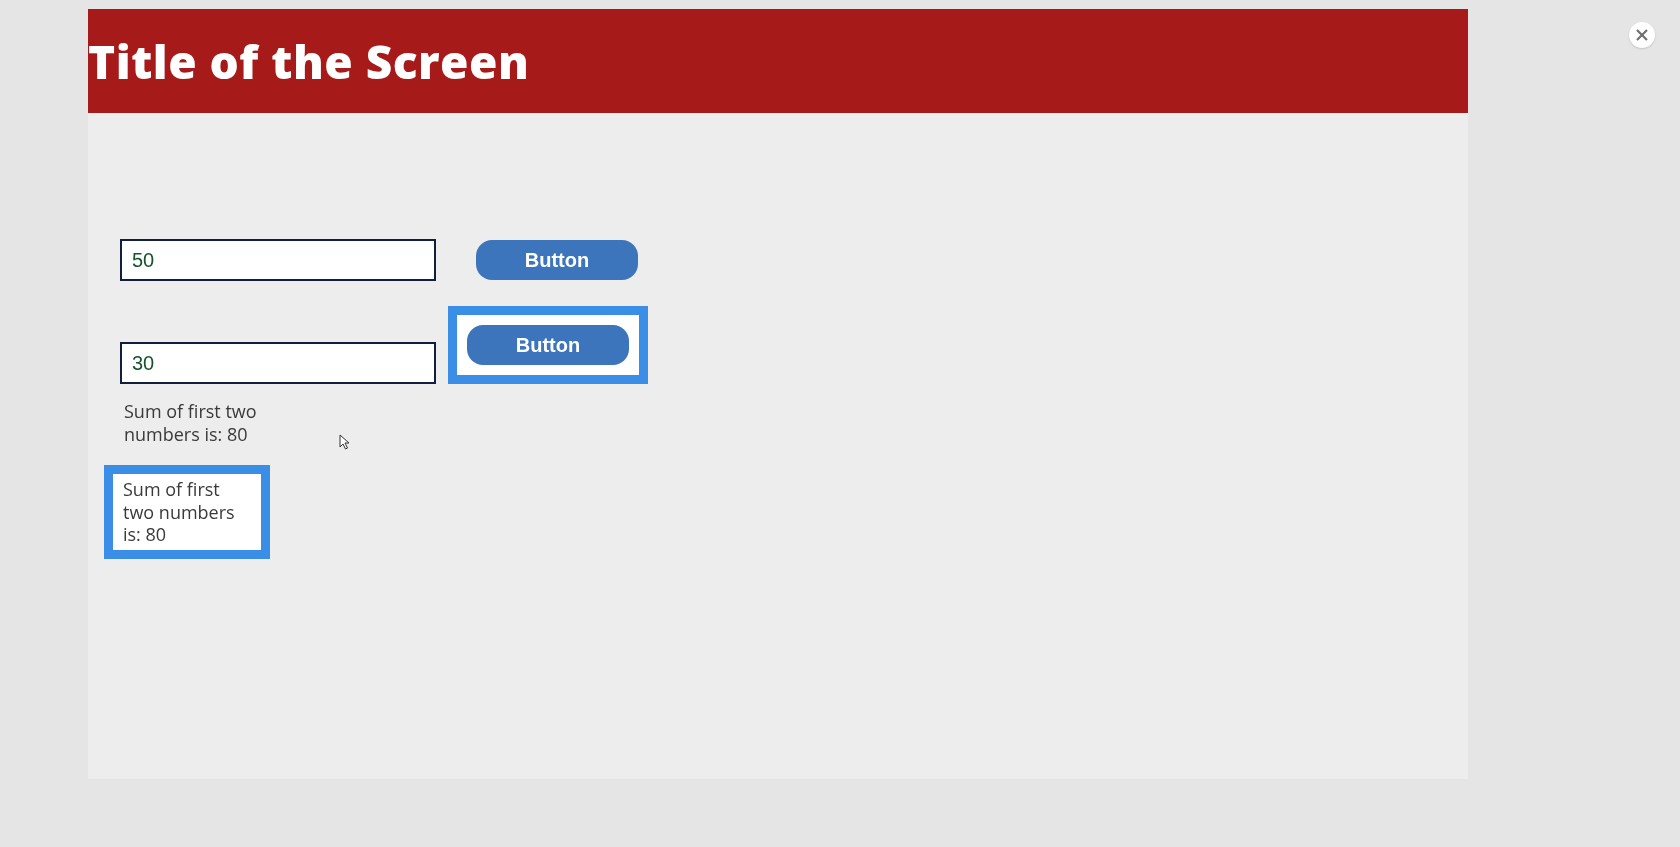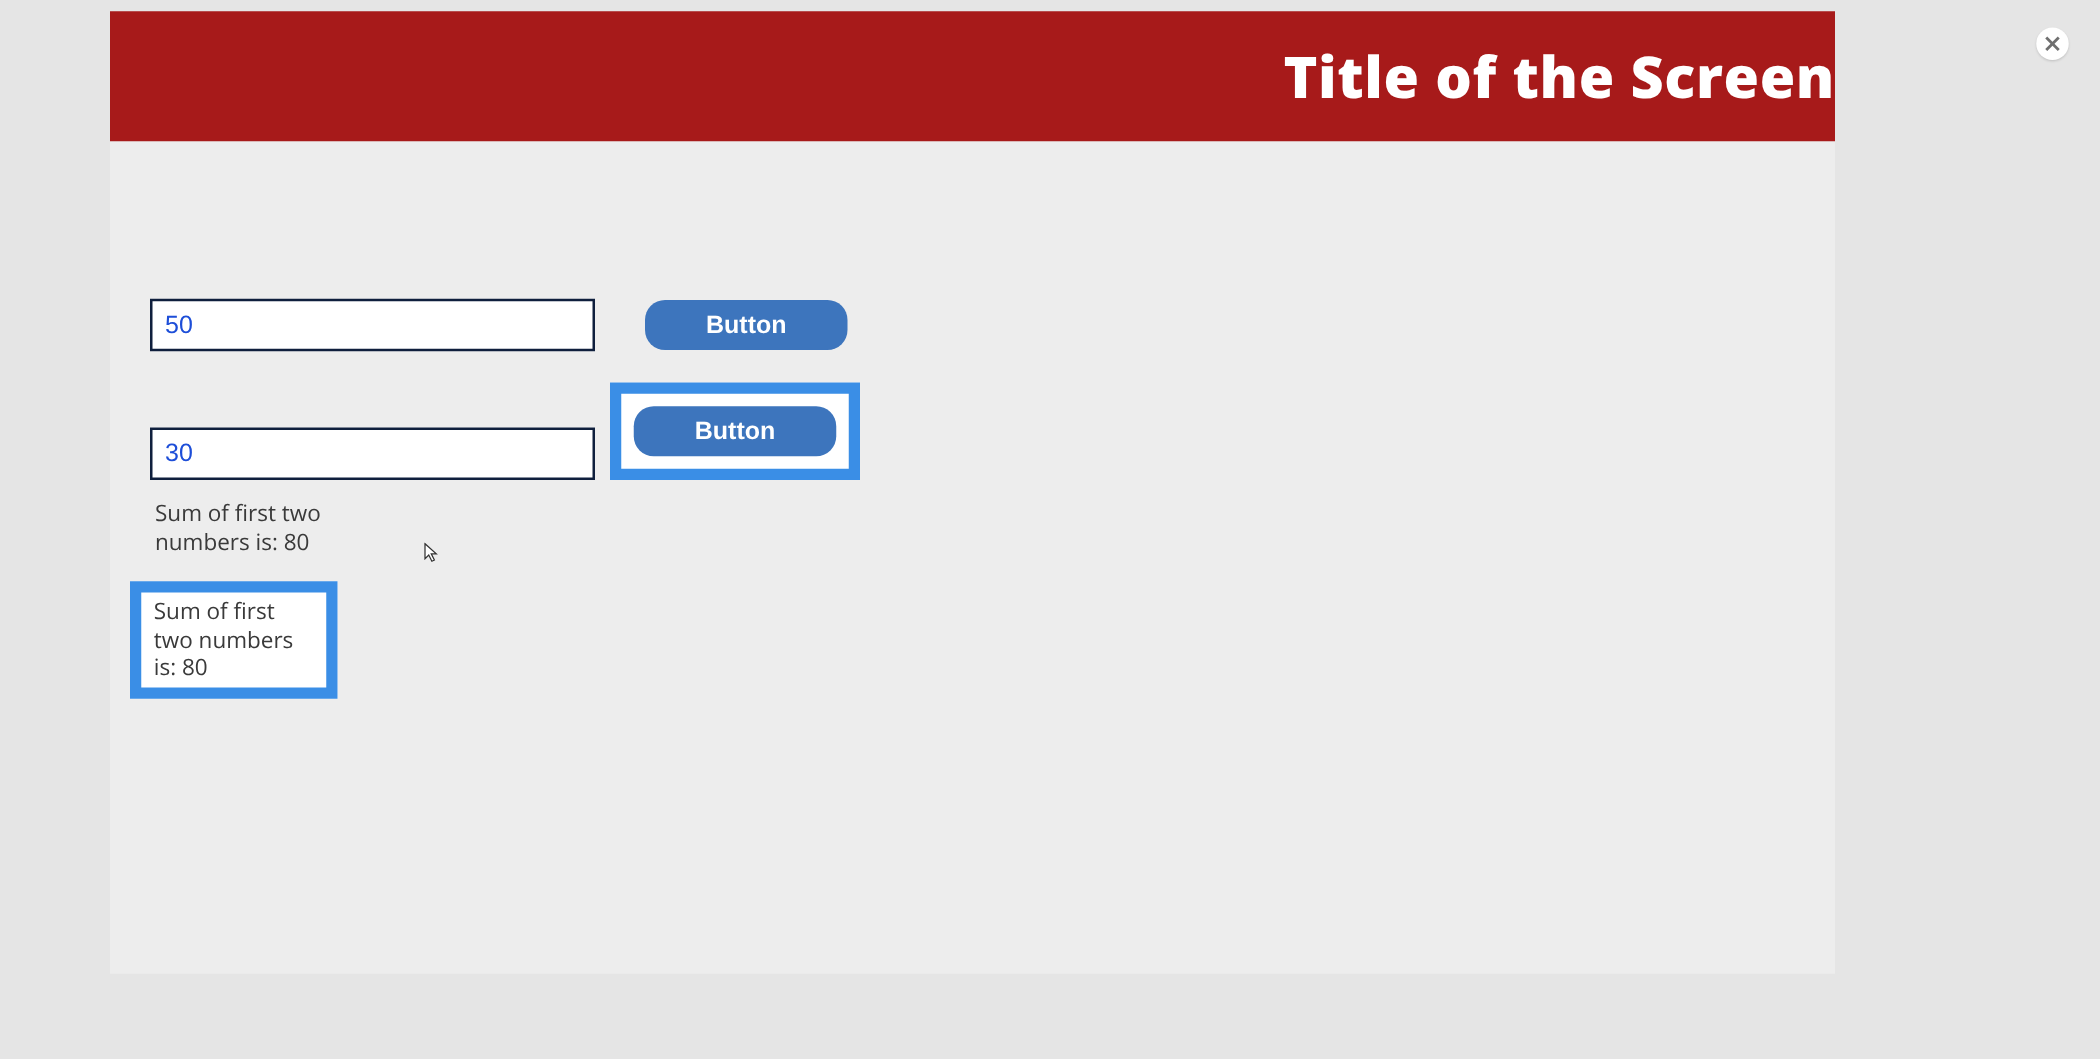--- a/index.html
+++ b/index.html
@@ -22,47 +22,47 @@
       width: 1380px;
       height: 770px;
       background: #ededed;
     }
     .header-bar {
       width: 100%;
       height: 104px;
       background: #a71a1a;
       display: flex;
       align-items: center;
-      justify-content: flex-end;
+      justify-content: flex-start;
     }
     .header-title {
       color: #ffffff;
       font-size: 46px;
       font-weight: 800;
       letter-spacing: 0.5px;
     }
     .content {
       position: relative;
       width: 100%;
       height: calc(100% - 104px);
     }
     .row {
       position: absolute;
       display: flex;
       align-items: center;
     }
     .row1 { left: 32px; top: 117px; }
     .row2 { left: 32px; top: 193px; align-items: flex-end; }
     .txt-input {
-      width: 356px;
+      width: 316px;
       height: 42px;
       border: 2px solid #0f1f3d;
       background: #ffffff;
       font-size: 20px;
-      color: #1d4ed8;
+      color: #14532d;
       padding: 0 10px;
       outline: none;
     }
     .btn {
       width: 162px;
       height: 40px;
       background: #3d75bd;
       color: #ffffff;
       font-size: 20px;
       font-weight: 700;

